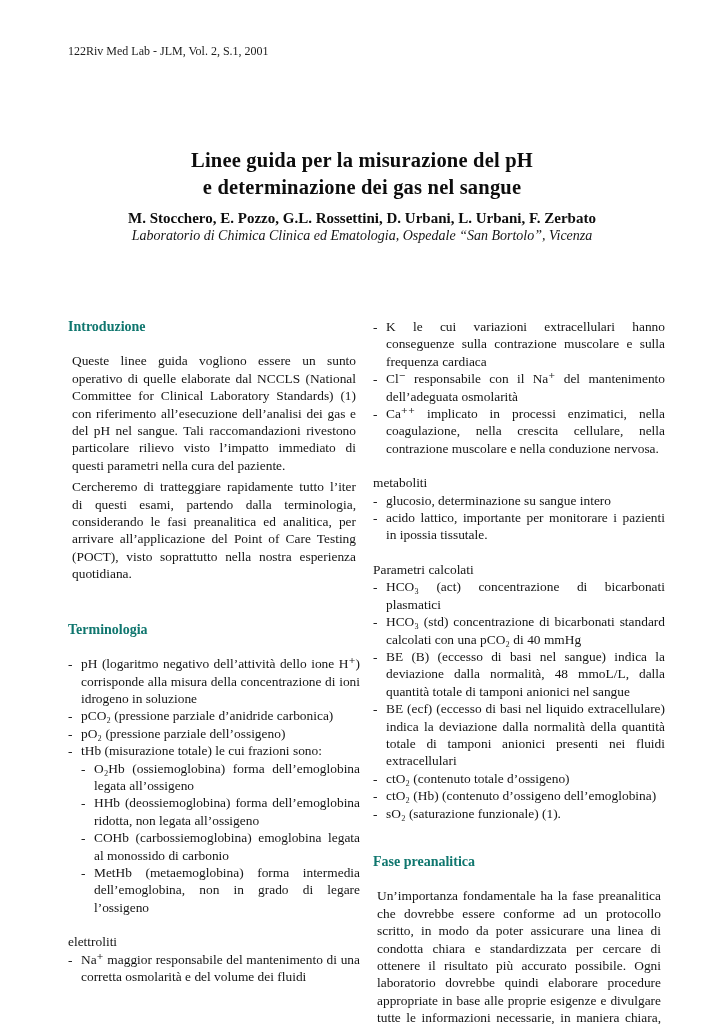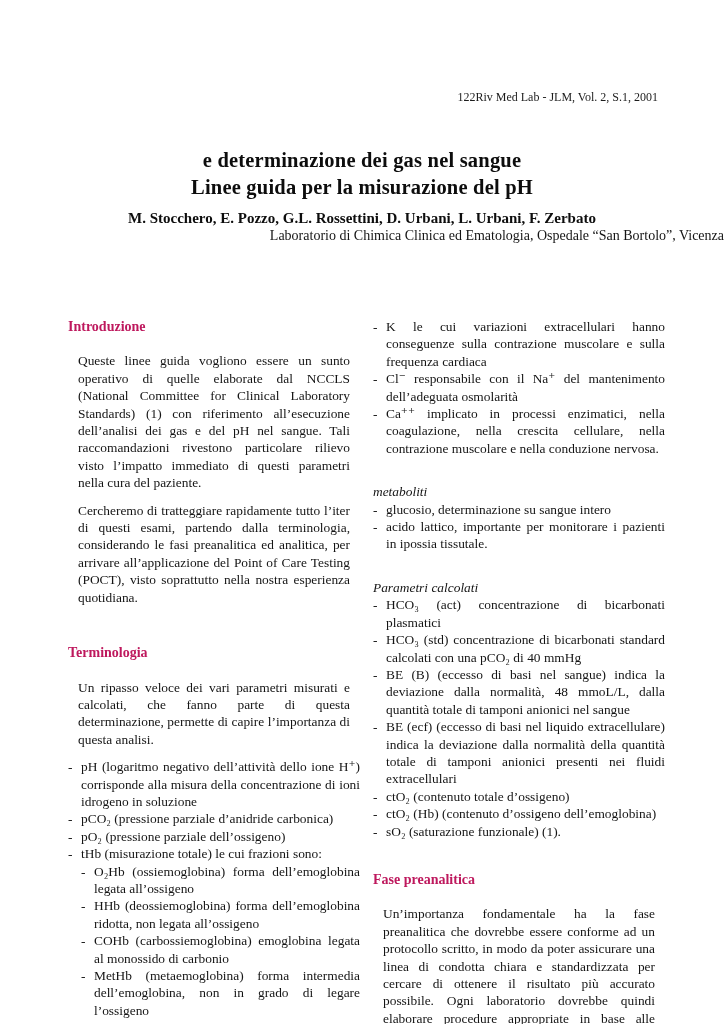--- a/index.html
+++ b/index.html
@@ -5,80 +5,79 @@
   html,body{margin:0;padding:0;}
   body{
     width:724px;height:1024px;
     background:#ffffff;color:#111111;
     font-family:"Liberation Serif","DejaVu Serif",serif;
     position:relative;overflow:hidden;
     -webkit-font-smoothing:antialiased;
   }
   .page-header{
     position:absolute;top:44px;left:68px;right:66px;
-    display:flex;justify-content:flex-end;align-items:baseline;
-    font-size:12px;color:#1c1c1c;margin-top:46px;
+    display:flex;justify-content:flex-start;align-items:baseline;
+    font-size:12px;color:#1c1c1c;
   }
   .title-block{
     position:absolute;top:147px;left:0;width:724px;text-align:center;
   }
   .article-title{
     font-size:20.5px;font-weight:bold;line-height:1.32;color:#0d0d0d;
     letter-spacing:0.2px;
   }
   .authors-line{
     margin-top:9px;font-size:15px;font-weight:bold;color:#0d0d0d;
   }
   .affiliation-line{
-    margin-top:1px;font-size:14px;color:#141414;text-align:right;
+    margin-top:1px;font-size:14px;font-style:italic;color:#141414;
   }
   .columns{
     position:absolute;top:318px;left:68px;
     display:flex;gap:13px;
   }
   .col{width:292px;font-size:13.4px;line-height:17.4px;color:#141414;}
   .sec-heading{
-    font-size:14px;font-weight:bold;margin:0 0 17px 0;color:#be185d;
+    font-size:14px;font-weight:bold;margin:0 0 17px 0;color:#0f766e;
   }
   .sec-heading.mt{margin-top:38px;}
   .sec-heading.mt-lg{margin-top:31px;}
-  p.body-para{margin:10px;text-align:justify;}
-  .sub-label{font-style:italic;margin-top:26px;}
+  p.body-para{margin:4px;text-align:justify;}
+  .sub-label{margin-top:17px;}
   .blist{margin:0;padding:0;}
   .li{display:flex;align-items:flex-start;}
   .li .mk{flex:none;width:13px;}
   .li .tx{flex:1;text-align:justify;}
   .sublist{margin-left:13px;}
 </style>
 </head>
 <body>
 
 <div class="page-header">
   <span>122</span>
   <span>Riv Med Lab - JLM, Vol. 2, S.1, 2001</span>
 </div>
 
 <div class="title-block">
   <div class="article-title">
+    <div>Linee guida per la misurazione del pH</div>
     <div>e determinazione dei gas nel sangue</div>
-    <div>Linee guida per la misurazione del pH</div>
   </div>
   <div class="authors-line">M. Stocchero, E. Pozzo, G.L. Rossettini, D. Urbani, L. Urbani, F. Zerbato</div>
   <div class="affiliation-line">Laboratorio di Chimica Clinica ed Ematologia, Ospedale “San Bortolo”, Vicenza</div>
 </div>
 
 <div class="columns">
 
   <div class="col">
     <h3 class="sec-heading">Introduzione</h3>
     <p class="body-para">Queste linee guida vogliono essere un sunto operativo di quelle elaborate dal NCCLS (National Committee for Clinical Laboratory Standards) (1) con riferimento all’esecuzione dell’analisi dei gas e del pH nel sangue. Tali raccomandazioni rivestono particolare rilievo visto l’impatto immediato di questi parametri nella cura del paziente.</p>
     <p class="body-para">Cercheremo di tratteggiare rapidamente tutto l’iter di questi esami, partendo dalla terminologia, considerando le fasi preanalitica ed analitica, per arrivare all’applicazione del Point of Care Testing (POCT), visto soprattutto nella nostra esperienza quotidiana.</p>
 
     <h3 class="sec-heading mt">Terminologia</h3>
-    <p class="body-para">Un ripasso veloce dei vari parametri misurati e calcolati, che fanno parte di questa determinazione, permette di capire l’importanza di questa analisi.</p>
 
     <div class="blist">
       <div class="li">
         <span class="mk">-</span>
         <span class="tx">pH (logaritmo negativo dell’attività dello ione H⁺) corrisponde alla misura della concentrazione di ioni idrogeno in soluzione</span>
       </div>
       <div class="li">
         <span class="mk">-</span>
         <span class="tx">pCO₂ (pressione parziale d’anidride carbonica)</span>
       </div>

